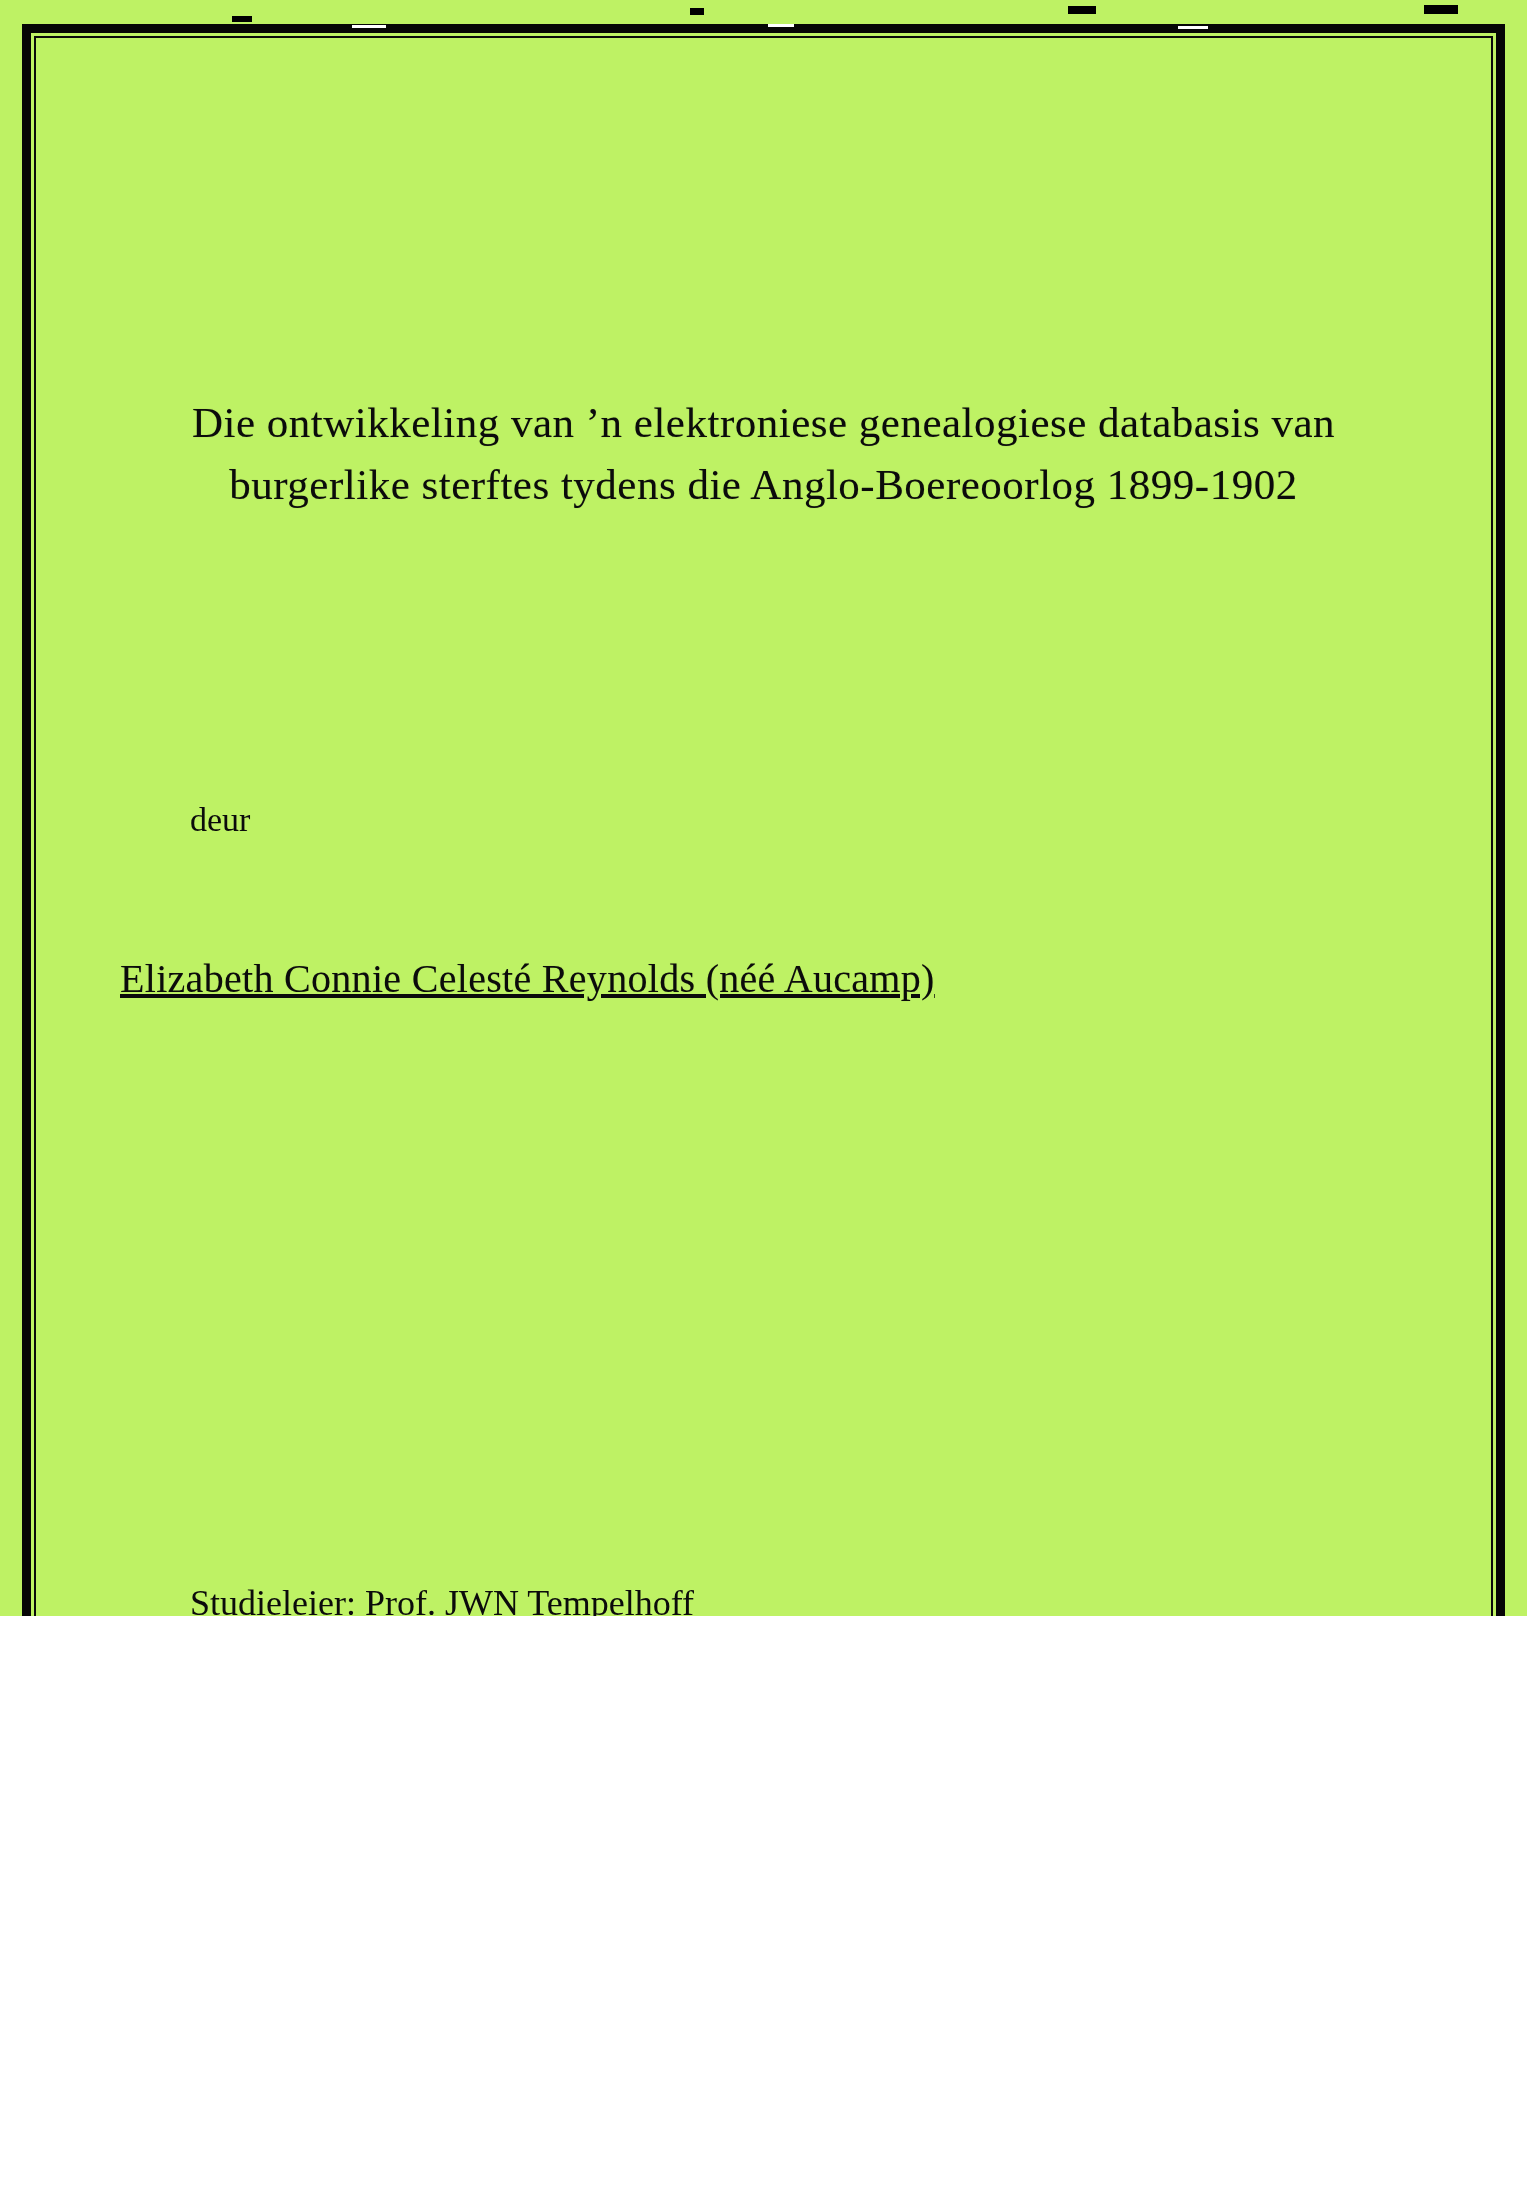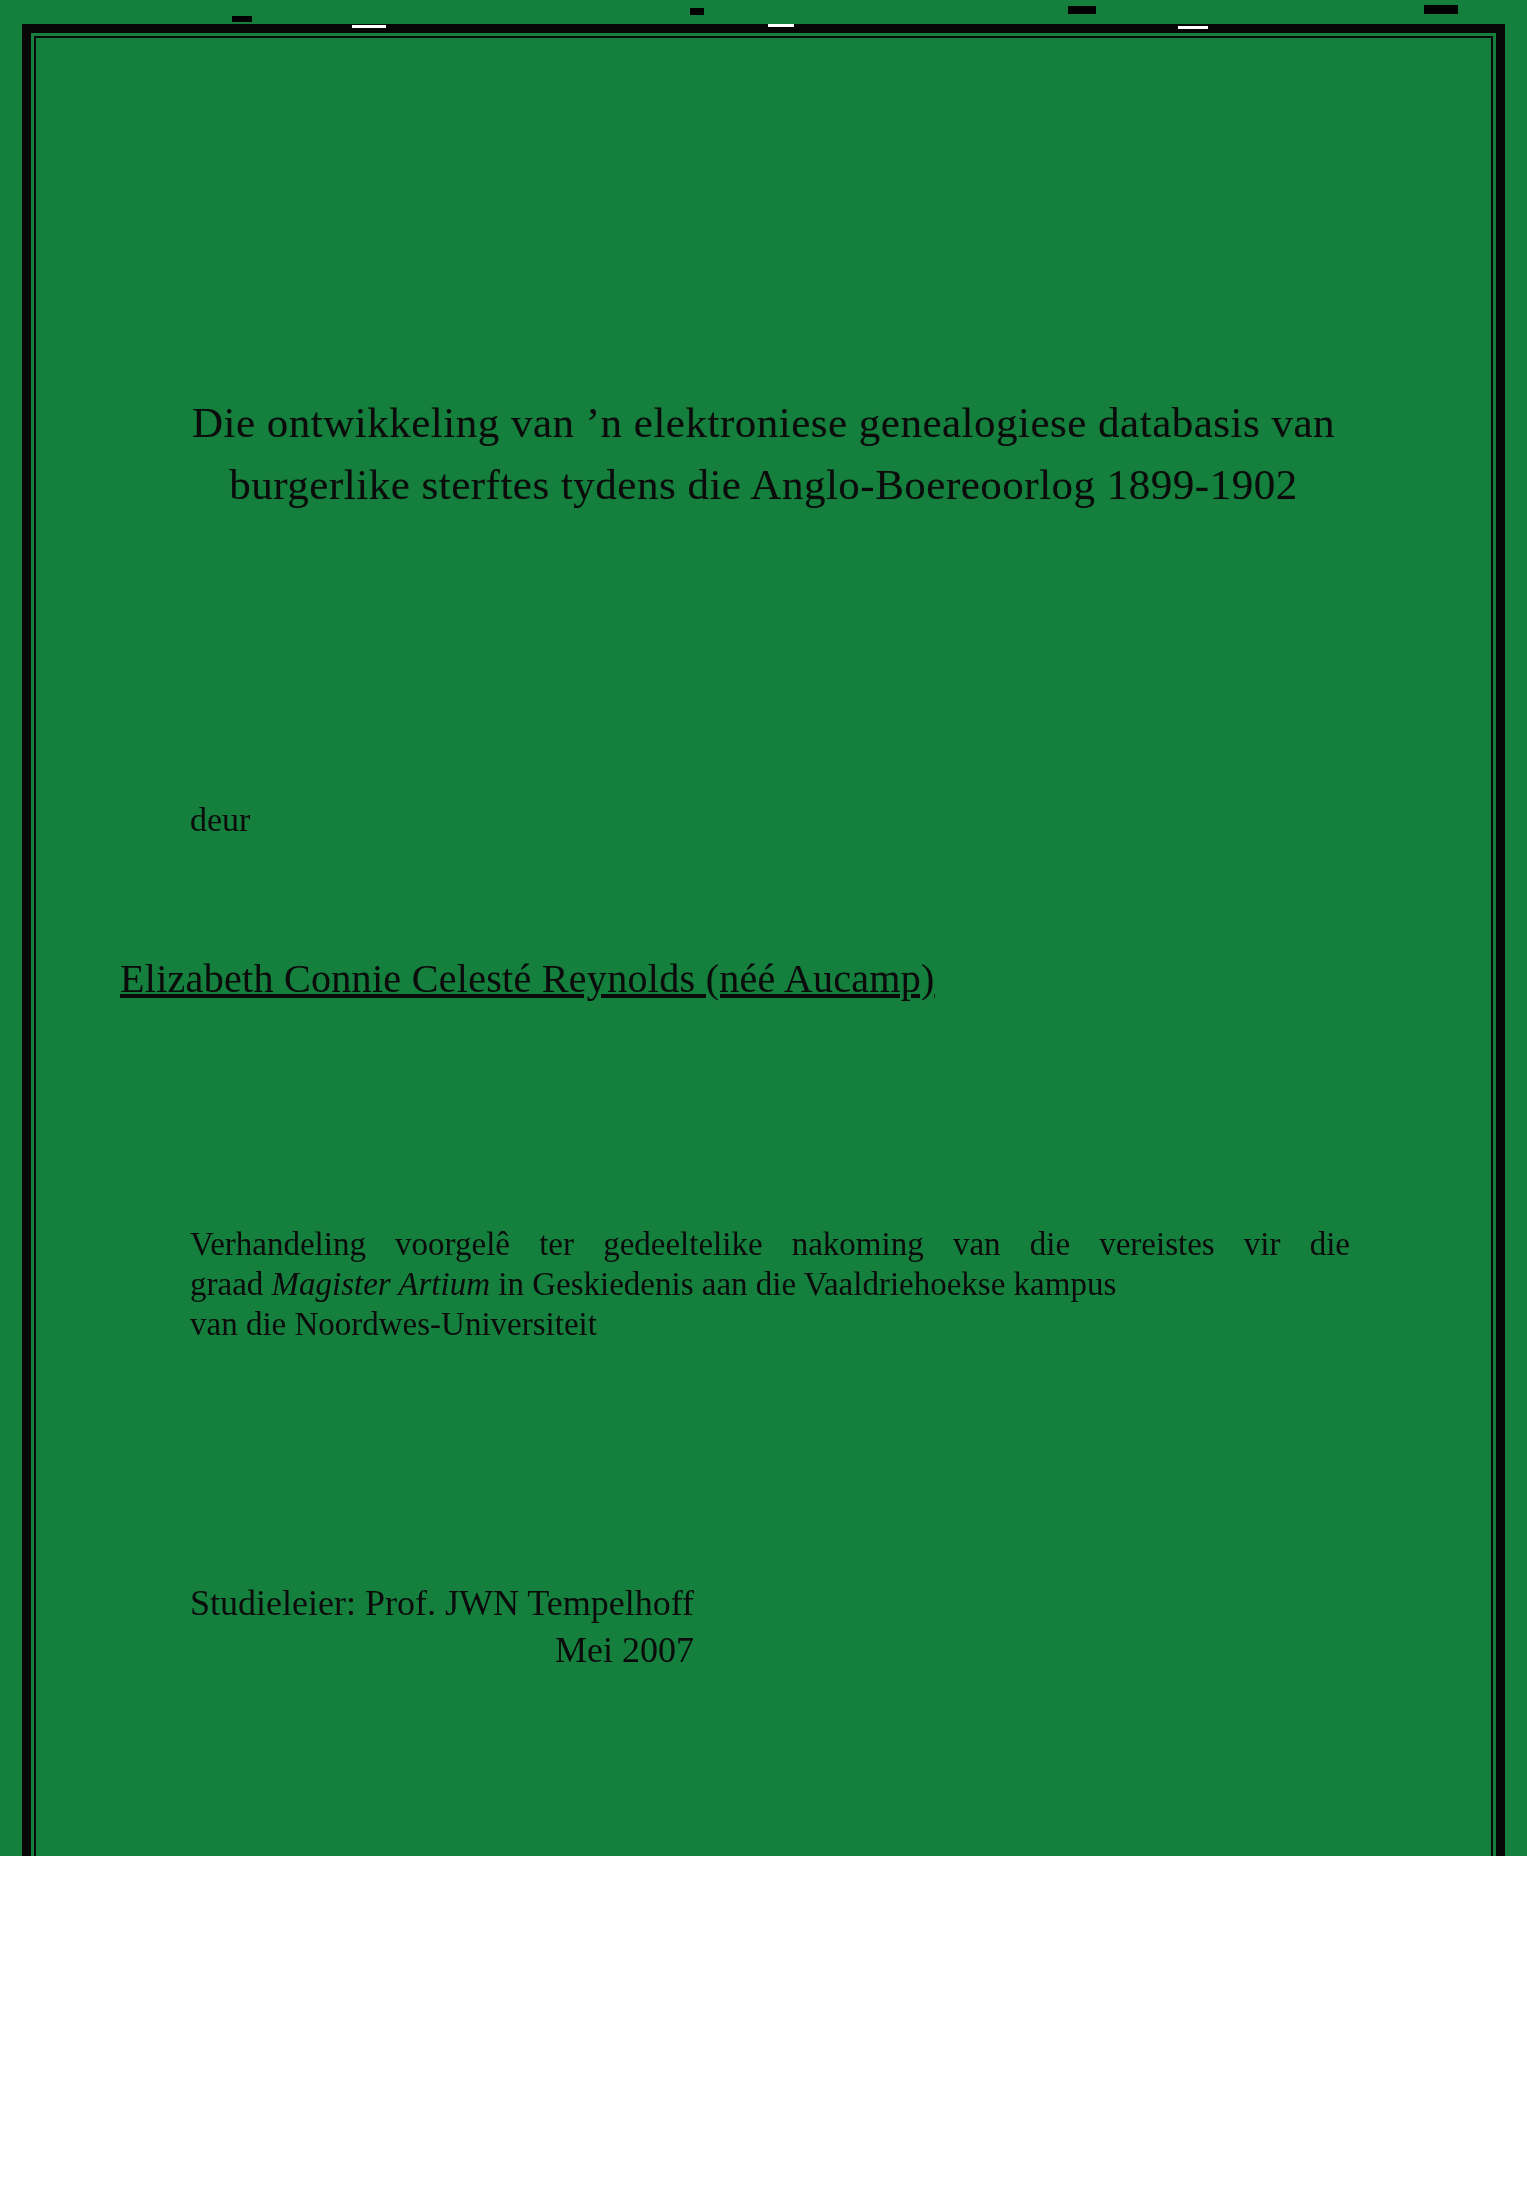--- a/index.html
+++ b/index.html
@@ -1,19 +1,19 @@
 <!DOCTYPE html>
 <html><head>
 <meta charset="utf-8">
 <style>
   html,body{margin:0;padding:0;background:#ffffff;}
   body{width:1527px;height:2206px;position:relative;}
   .sheet{
-    position:absolute;left:0;top:0;width:1527px;height:1856px;
-    background:#15803d;color:#0b0b0b;
+    position:absolute;left:0;top:0;width:1527px;height:1616px;
+    background:#bef264;color:#0b0b0b;
     font-family:"Liberation Serif","DejaVu Serif",serif;
     overflow:hidden;
   }
   
   .frame-outer{
     position:absolute;left:22px;top:24px;width:1483px;height:2164px;
     border:9px solid #060606;box-sizing:border-box;
   }
   .frame-inner{
     position:absolute;left:3px;top:3px;right:3px;bottom:3px;
@@ -80,25 +80,20 @@
 
   <div class="title-block">
     <div>Die ontwikkeling van ’n elektroniese genealogiese databasis van</div>
     <div>burgerlike sterftes tydens die Anglo-Boereoorlog 1899-1902</div>
   </div>
 
   <div class="byline">deur</div>
 
   <div class="author">Elizabeth Connie Celesté Reynolds (néé Aucamp)</div>
 
-  <div class="statement">
-    <div class="just">Verhandeling voorgelê ter gedeeltelike nakoming van die vereistes vir die</div>
-    <div><span>graad </span><span class="ital">Magister Artium</span><span> in Geskiedenis aan die Vaaldriehoekse kampus</span></div>
-    <div>van die Noordwes-Universiteit</div>
-  </div>
 
   <div class="supervisor-block">
     <div>Studieleier: Prof. JWN Tempelhoff</div>
     <div>Mei 2007</div>
   </div>
 
 
 </div>
 
 </body></html>

